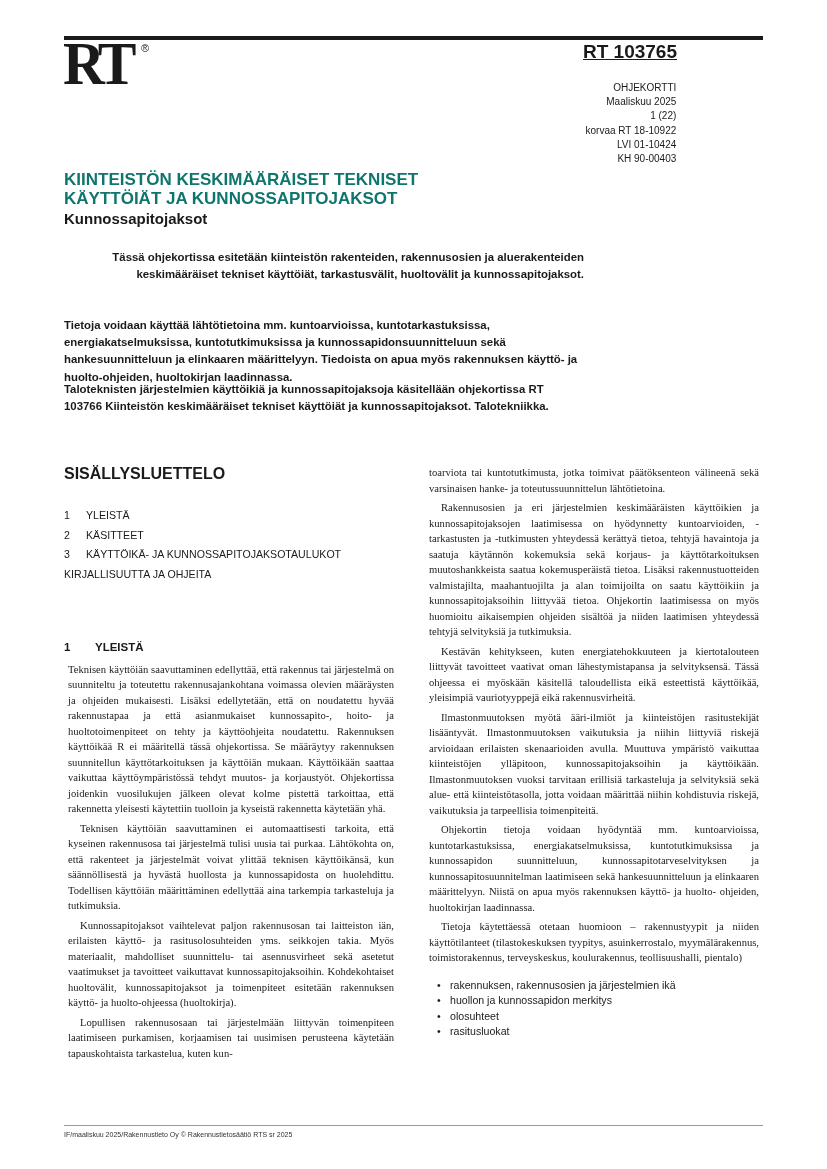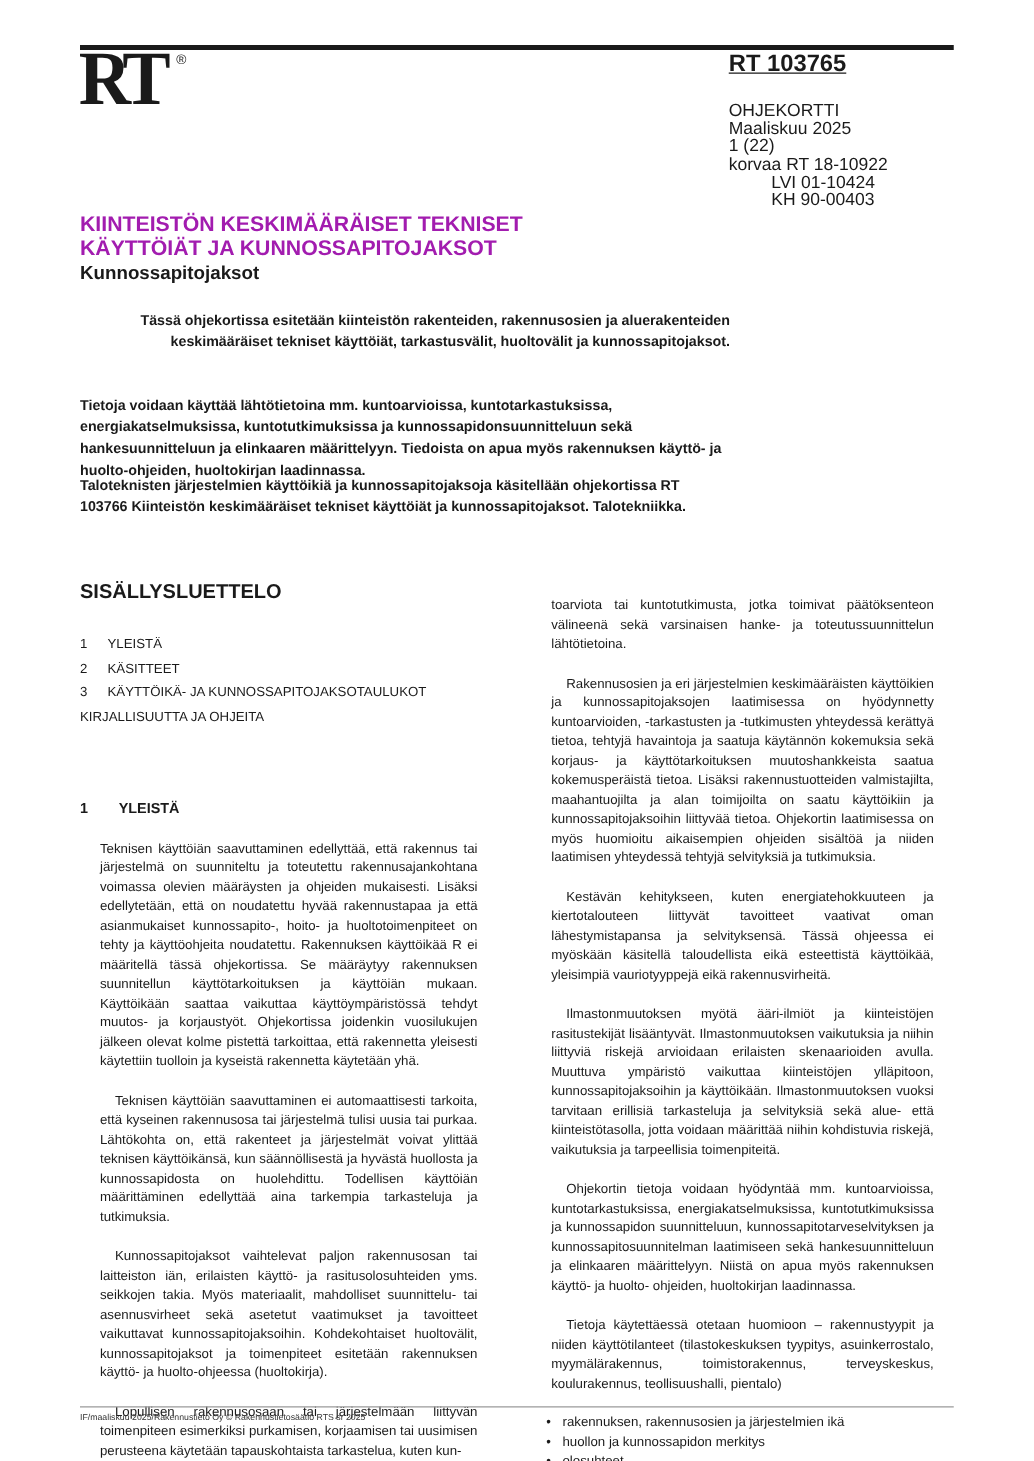--- a/index.html
+++ b/index.html
@@ -1,39 +1,39 @@
 <!DOCTYPE html>
 <html><head>
 <meta charset="utf-8">
 <style>
   html, body { margin: 0; padding: 0; background: #ffffff; }
   body { width: 827px; height: 1169px; position: relative; overflow: hidden; font-family: "DejaVu Sans", "Liberation Sans", sans-serif; color: #1a1a1a; }
   .top-rule { position: absolute; left: 64px; top: 36px; width: 699px; height: 4px; background: #1a1a1a; }
   .logo { position: absolute; left: 63px; top: 38px; font-family: "Liberation Serif", "DejaVu Serif", serif; font-weight: bold; font-size: 58px; line-height: 48px; letter-spacing: -5px; color: #1a1a1a; transform: scaleY(1.06); transform-origin: top left; }
   .logo-reg { position: absolute; left: 141px; top: 42px; font-family: "Liberation Sans", sans-serif; font-size: 11px; color: #1a1a1a; }
   .doc-code { position: absolute; left: 583px; top: 41px; font-family: "Liberation Sans", sans-serif; font-weight: bold; font-size: 19px; color: #1a1a1a; text-decoration: underline; }
-  .meta { position: absolute; left: 583px; top: 81px; font-family: "Liberation Sans", sans-serif; font-size: 14px; line-height: 14.2px; color: #1a1a1a; }
+  .meta { position: absolute; left: 583px; top: 81px; font-family: "Liberation Sans", sans-serif; font-size: 10px; line-height: 14.2px; color: #1a1a1a; text-align: right; }
   .meta div { white-space: nowrap; }
   .meta .indent { padding-left: 34px; }
-  .title { position: absolute; left: 64px; top: 170px; font-family: "Liberation Sans", sans-serif; font-weight: bold; font-size: 17px; line-height: 19px; color: #a21caf; }
+  .title { position: absolute; left: 64px; top: 170px; font-family: "Liberation Sans", sans-serif; font-weight: bold; font-size: 17px; line-height: 19px; color: #0f766e; }
   .subtitle { position: absolute; left: 64px; top: 210px; font-family: "Liberation Sans", sans-serif; font-weight: bold; font-size: 15px; color: #1a1a1a; }
   .intro { position: absolute; left: 64px; width: 520px; font-family: "Liberation Sans", sans-serif; font-weight: bold; font-size: 11.4px; line-height: 17.2px; color: #1a1a1a; margin: 0; }
   .intro1 { top: 249px; text-align: right; }
   .intro2 { top: 298px; margin-top: 19px; }
   .intro3 { top: 381px; }
   .toc { position: absolute; left: 64px; top: 465px; width: 340px; font-family: "Liberation Sans", sans-serif; }
   .toc-title { font-weight: bold; font-size: 16px; margin-bottom: 26px; }
   .toc-item { font-size: 10.6px; height: 19.5px; display: flex; }
   .toc-num { width: 22px; display: inline-block; }
   .col { position: absolute; font-family: "Liberation Sans", sans-serif; font-size: 10.6px; line-height: 15.5px; color: #1a1a1a; text-align: justify; }
   .col-left { left: 64px; top: 640px; width: 334px; }
   .col-right { left: 425px; top: 461px; width: 338px; }
   .sec-heading { font-weight: bold; font-size: 11.5px; margin: 0 0 6px 0; display: flex; }
   .sec-num { width: 31px; display: inline-block; }
-  .col p { margin: 16px; }
+  .col p { margin: 4px; font-family: Liberation Serif, serif; }
   .col p.ind { text-indent: 12px; }
   .col ul { margin: 12px; padding: 0; list-style: none; }
   .col li { padding-left: 13px; position: relative; text-align: left; }
   .col li::before { content: "•"; position: absolute; left: 0; top: 0; }
   .footer-rule { position: absolute; left: 64px; top: 1125px; width: 699px; height: 1px; background: #9a9a9a; }
   .footer { position: absolute; left: 64px; top: 1131px; font-family: "Liberation Sans", sans-serif; font-size: 7px; color: #333; white-space: nowrap; }
 </style>
 </head>
 <body>
 
@@ -81,21 +81,21 @@
 </div>
 
 <div class="col col-left">
   <div class="sec-heading">
     <span class="sec-num">1</span>
     <span>YLEISTÄ</span>
   </div>
   <p>Teknisen käyttöiän saavuttaminen edellyttää, että rakennus tai järjestelmä on suunniteltu ja toteutettu rakennusajankohtana voimassa olevien määräysten ja ohjeiden mukaisesti. Lisäksi edellytetään, että on noudatettu hyvää rakennustapaa ja että asianmukaiset kunnossapito-, hoito- ja huoltotoimenpiteet on tehty ja käyttöohjeita noudatettu. Rakennuksen käyttöikää R ei määritellä tässä ohjekortissa. Se määräytyy rakennuksen suunnitellun käyttötarkoituksen ja käyttöiän mukaan. Käyttöikään saattaa vaikuttaa käyttöympäristössä tehdyt muutos- ja korjaustyöt. Ohjekortissa joidenkin vuosilukujen jälkeen olevat kolme pistettä tarkoittaa, että rakennetta yleisesti käytettiin tuolloin ja kyseistä rakennetta käytetään yhä.</p>
   <p class="ind">Teknisen käyttöiän saavuttaminen ei automaattisesti tarkoita, että kyseinen rakennusosa tai järjestelmä tulisi uusia tai purkaa. Lähtökohta on, että rakenteet ja järjestelmät voivat ylittää teknisen käyttöikänsä, kun säännöllisestä ja hyvästä huollosta ja kunnossapidosta on huolehdittu. Todellisen käyttöiän määrittäminen edellyttää aina tarkempia tarkasteluja ja tutkimuksia.</p>
   <p class="ind">Kunnossapitojaksot vaihtelevat paljon rakennusosan tai laitteiston iän, erilaisten käyttö- ja rasitusolosuhteiden yms. seikkojen takia. Myös materiaalit, mahdolliset suunnittelu- tai asennusvirheet sekä asetetut vaatimukset ja tavoitteet vaikuttavat kunnossapitojaksoihin. Kohdekohtaiset huoltovälit, kunnossapitojaksot ja toimenpiteet esitetään rakennuksen käyttö- ja huolto-ohjeessa (huoltokirja).</p>
-  <p class="ind">Lopullisen rakennusosaan tai järjestelmään liittyvän toimenpiteen esimerkiksi purkamisen, korjaamisen tai uusimisen perusteena käytetään tapauskohtaista tarkastelua, kuten kun-</p>
+  <p class="ind">Lopullisen rakennusosaan tai järjestelmään liittyvän toimenpiteen laatimiseen purkamisen, korjaamisen tai uusimisen perusteena käytetään tapauskohtaista tarkastelua, kuten kun-</p>
 </div>
 
 <div class="col col-right">
   <p>toarviota tai kuntotutkimusta, jotka toimivat päätöksenteon välineenä sekä varsinaisen hanke- ja toteutussuunnittelun lähtötietoina.</p>
   <p class="ind">Rakennusosien ja eri järjestelmien keskimääräisten käyttöikien ja kunnossapitojaksojen laatimisessa on hyödynnetty kuntoarvioiden, -tarkastusten ja -tutkimusten yhteydessä kerättyä tietoa, tehtyjä havaintoja ja saatuja käytännön kokemuksia sekä korjaus- ja käyttötarkoituksen muutoshankkeista saatua kokemusperäistä tietoa. Lisäksi rakennustuotteiden valmistajilta, maahantuojilta ja alan toimijoilta on saatu käyttöikiin ja kunnossapitojaksoihin liittyvää tietoa. Ohjekortin laatimisessa on myös huomioitu aikaisempien ohjeiden sisältöä ja niiden laatimisen yhteydessä tehtyjä selvityksiä ja tutkimuksia.</p>
   <p class="ind">Kestävän kehitykseen, kuten energiatehokkuuteen ja kiertotalouteen liittyvät tavoitteet vaativat oman lähestymistapansa ja selvityksensä. Tässä ohjeessa ei myöskään käsitellä taloudellista eikä esteettistä käyttöikää, yleisimpiä vauriotyyppejä eikä rakennusvirheitä.</p>
   <p class="ind">Ilmastonmuutoksen myötä ääri-ilmiöt ja kiinteistöjen rasitustekijät lisääntyvät. Ilmastonmuutoksen vaikutuksia ja niihin liittyviä riskejä arvioidaan erilaisten skenaarioiden avulla. Muuttuva ympäristö vaikuttaa kiinteistöjen ylläpitoon, kunnossapitojaksoihin ja käyttöikään. Ilmastonmuutoksen vuoksi tarvitaan erillisiä tarkasteluja ja selvityksiä sekä alue- että kiinteistötasolla, jotta voidaan määrittää niihin kohdistuvia riskejä, vaikutuksia ja tarpeellisia toimenpiteitä.</p>
   <p class="ind">Ohjekortin tietoja voidaan hyödyntää mm. kuntoarvioissa, kuntotarkastuksissa, energiakatselmuksissa, kuntotutkimuksissa ja kunnossapidon suunnitteluun, kunnossapitotarveselvityksen ja kunnossapitosuunnitelman laatimiseen sekä hankesuunnitteluun ja elinkaaren määrittelyyn. Niistä on apua myös rakennuksen käyttö- ja huolto- ohjeiden, huoltokirjan laadinnassa.</p>
   <p class="ind">Tietoja käytettäessä otetaan huomioon – rakennustyypit ja niiden käyttötilanteet (tilastokeskuksen tyypitys, asuinkerrostalo, myymälärakennus, toimistorakennus, terveyskeskus, koulurakennus, teollisuushalli, pientalo)</p>
   <ul>

